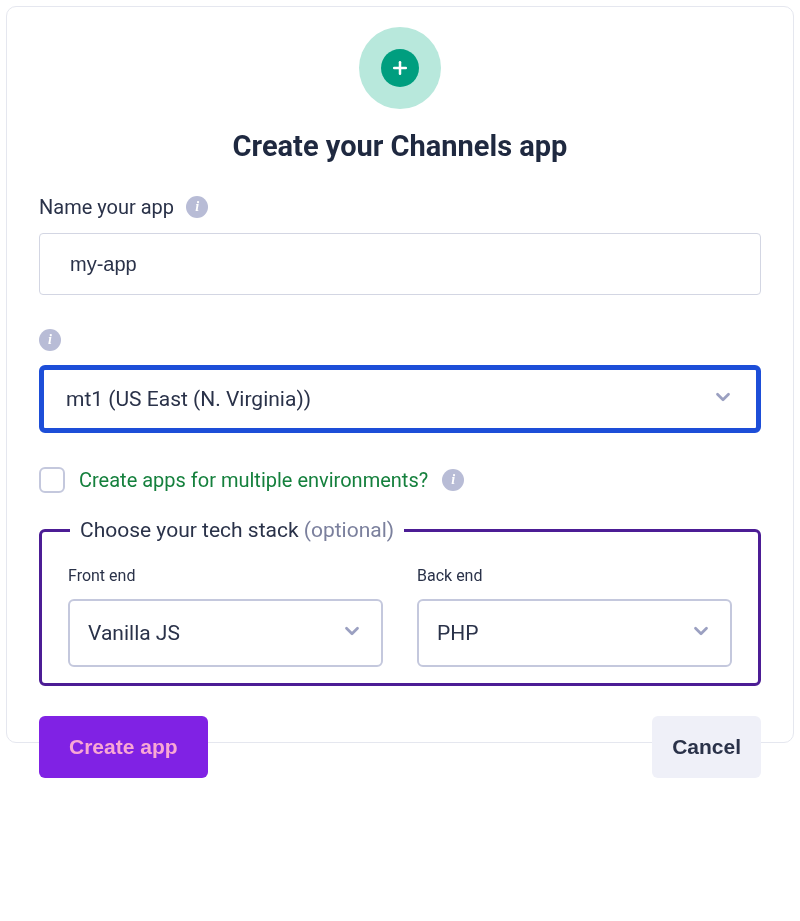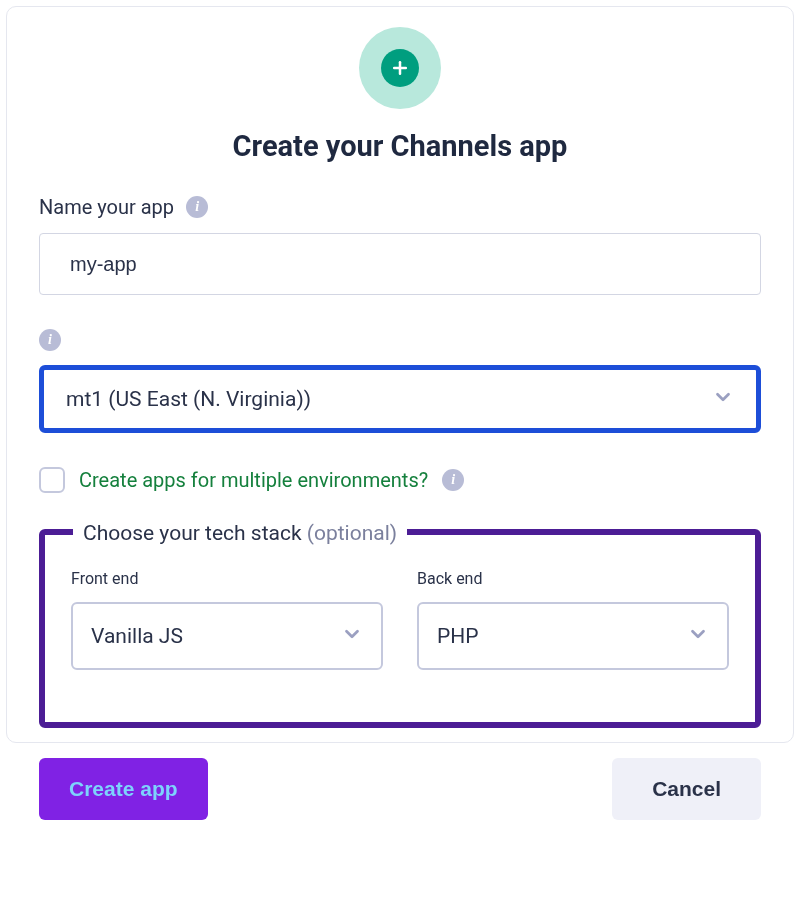--- a/index.html
+++ b/index.html
@@ -122,23 +122,23 @@
       border-radius: 6px;
       background: #fff;
       cursor: pointer;
       flex-shrink: 0;
     }
     .checkbox-label {
       font-size: 20px;
       color: #15803d;
     }
     .fieldset {
-      border: 6px solid #4c1d95;
-      border-radius: 6px;
-      padding: 24px 26px 52px 26px;
+      border: 3px solid #4c1d95;
+      border-radius: 6px;
+      padding: 24px 26px 16px 26px;
       position: relative;
     }
     .fieldset-legend {
       position: absolute;
       top: -14px;
       left: 28px;
       background: #fff;
       padding: 0 10px;
       font-size: 21px;
       color: #2a3249;
@@ -174,36 +174,36 @@
       cursor: pointer;
     }
     .button-row {
       display: flex;
       justify-content: space-between;
       align-items: center;
       margin-top: 30px;
     }
     .btn-primary {
       background: #8022e4;
-      color: #7dd3fc;
+      color: #f9a8d4;
       border: none;
       border-radius: 6px;
       height: 62px;
       padding: 14px 30px;
       font-size: 21px;
       font-weight: 700;
       cursor: pointer;
     }
     .btn-secondary {
       background: #eff0f8;
       color: #2a3249;
       border: none;
       border-radius: 6px;
       height: 62px;
-      padding: 0 40px;
+      padding: 0 20px;
       font-size: 21px;
       font-weight: 600;
       cursor: pointer;
     }
   </style>
 </head>
 <body>
 
 <div class="card">
 

